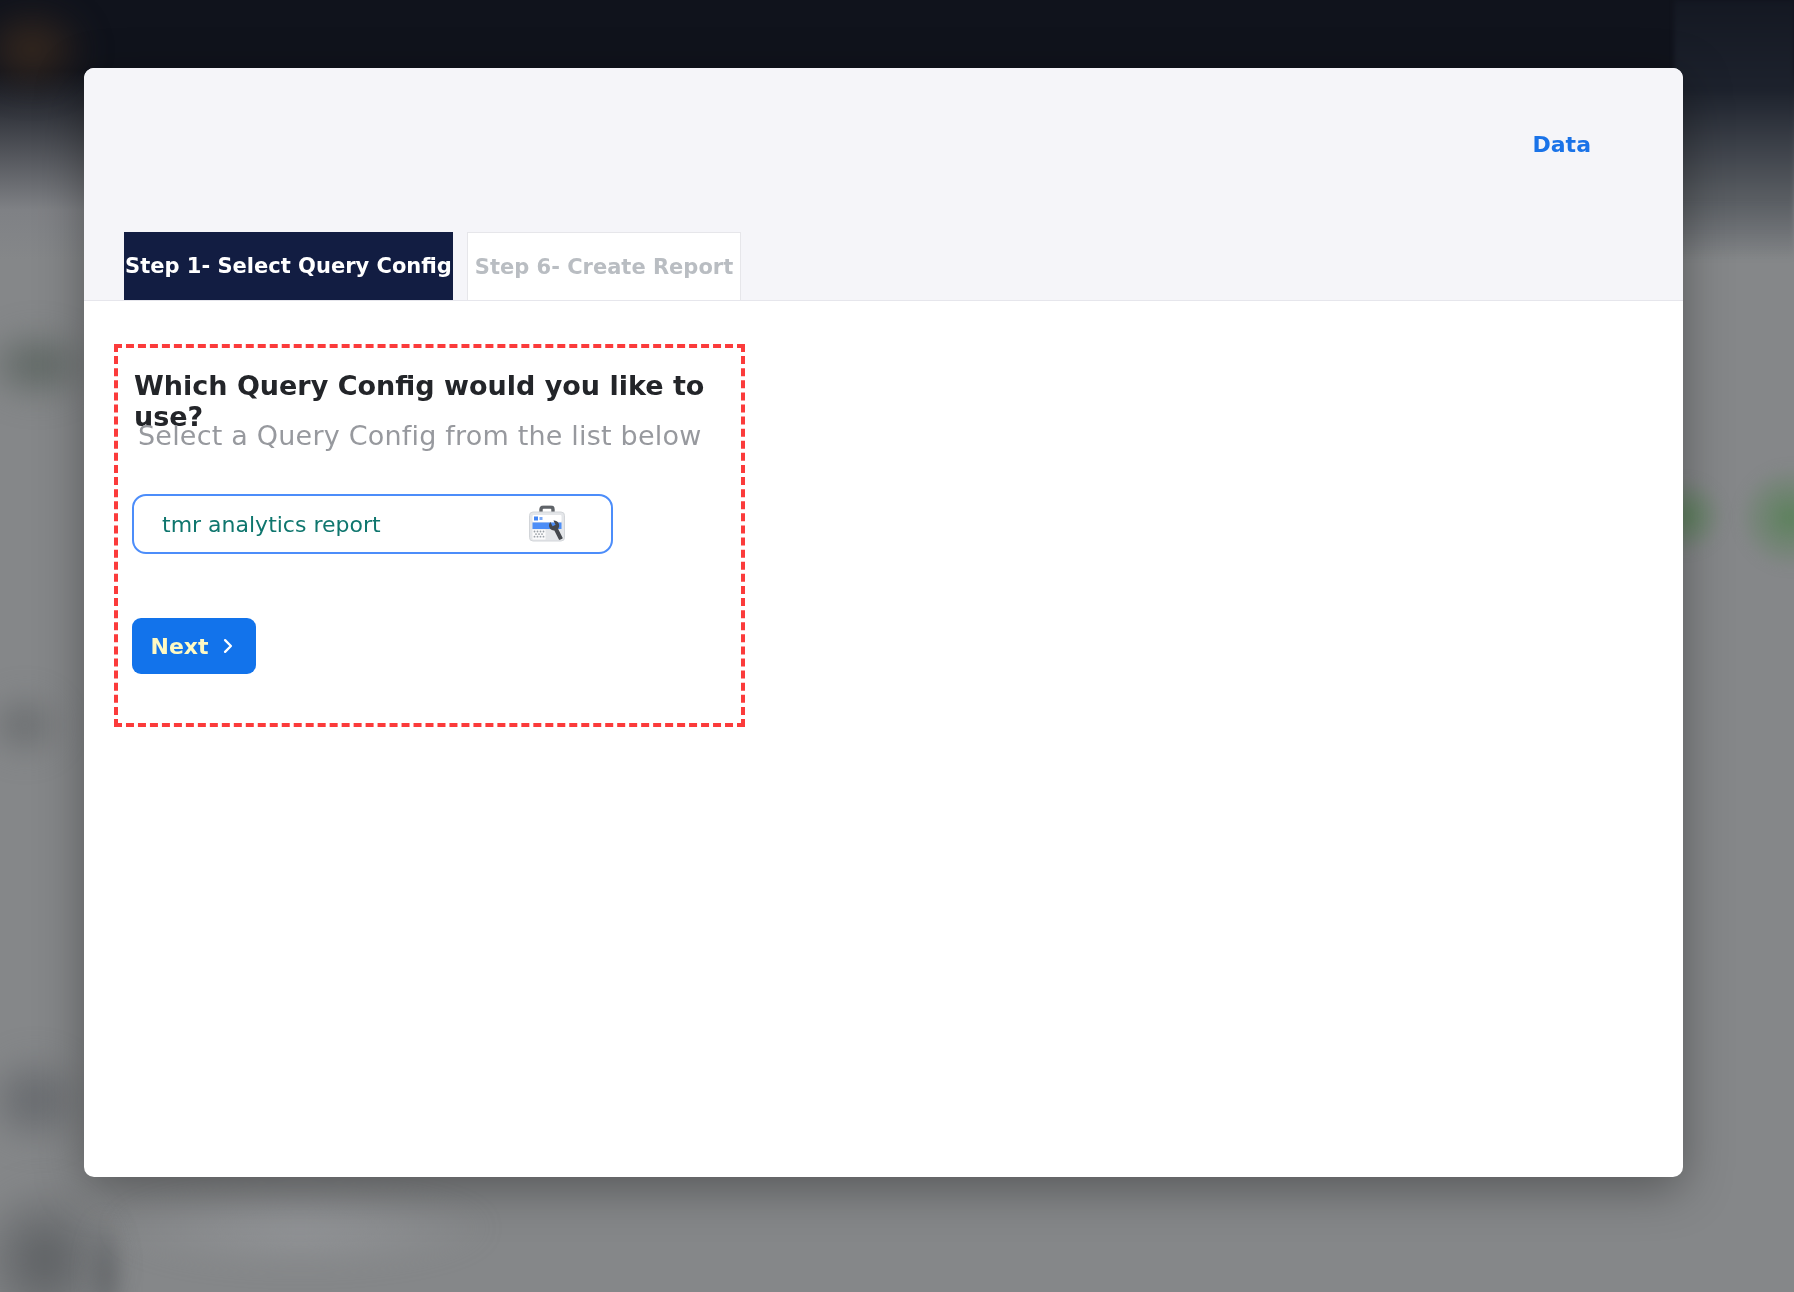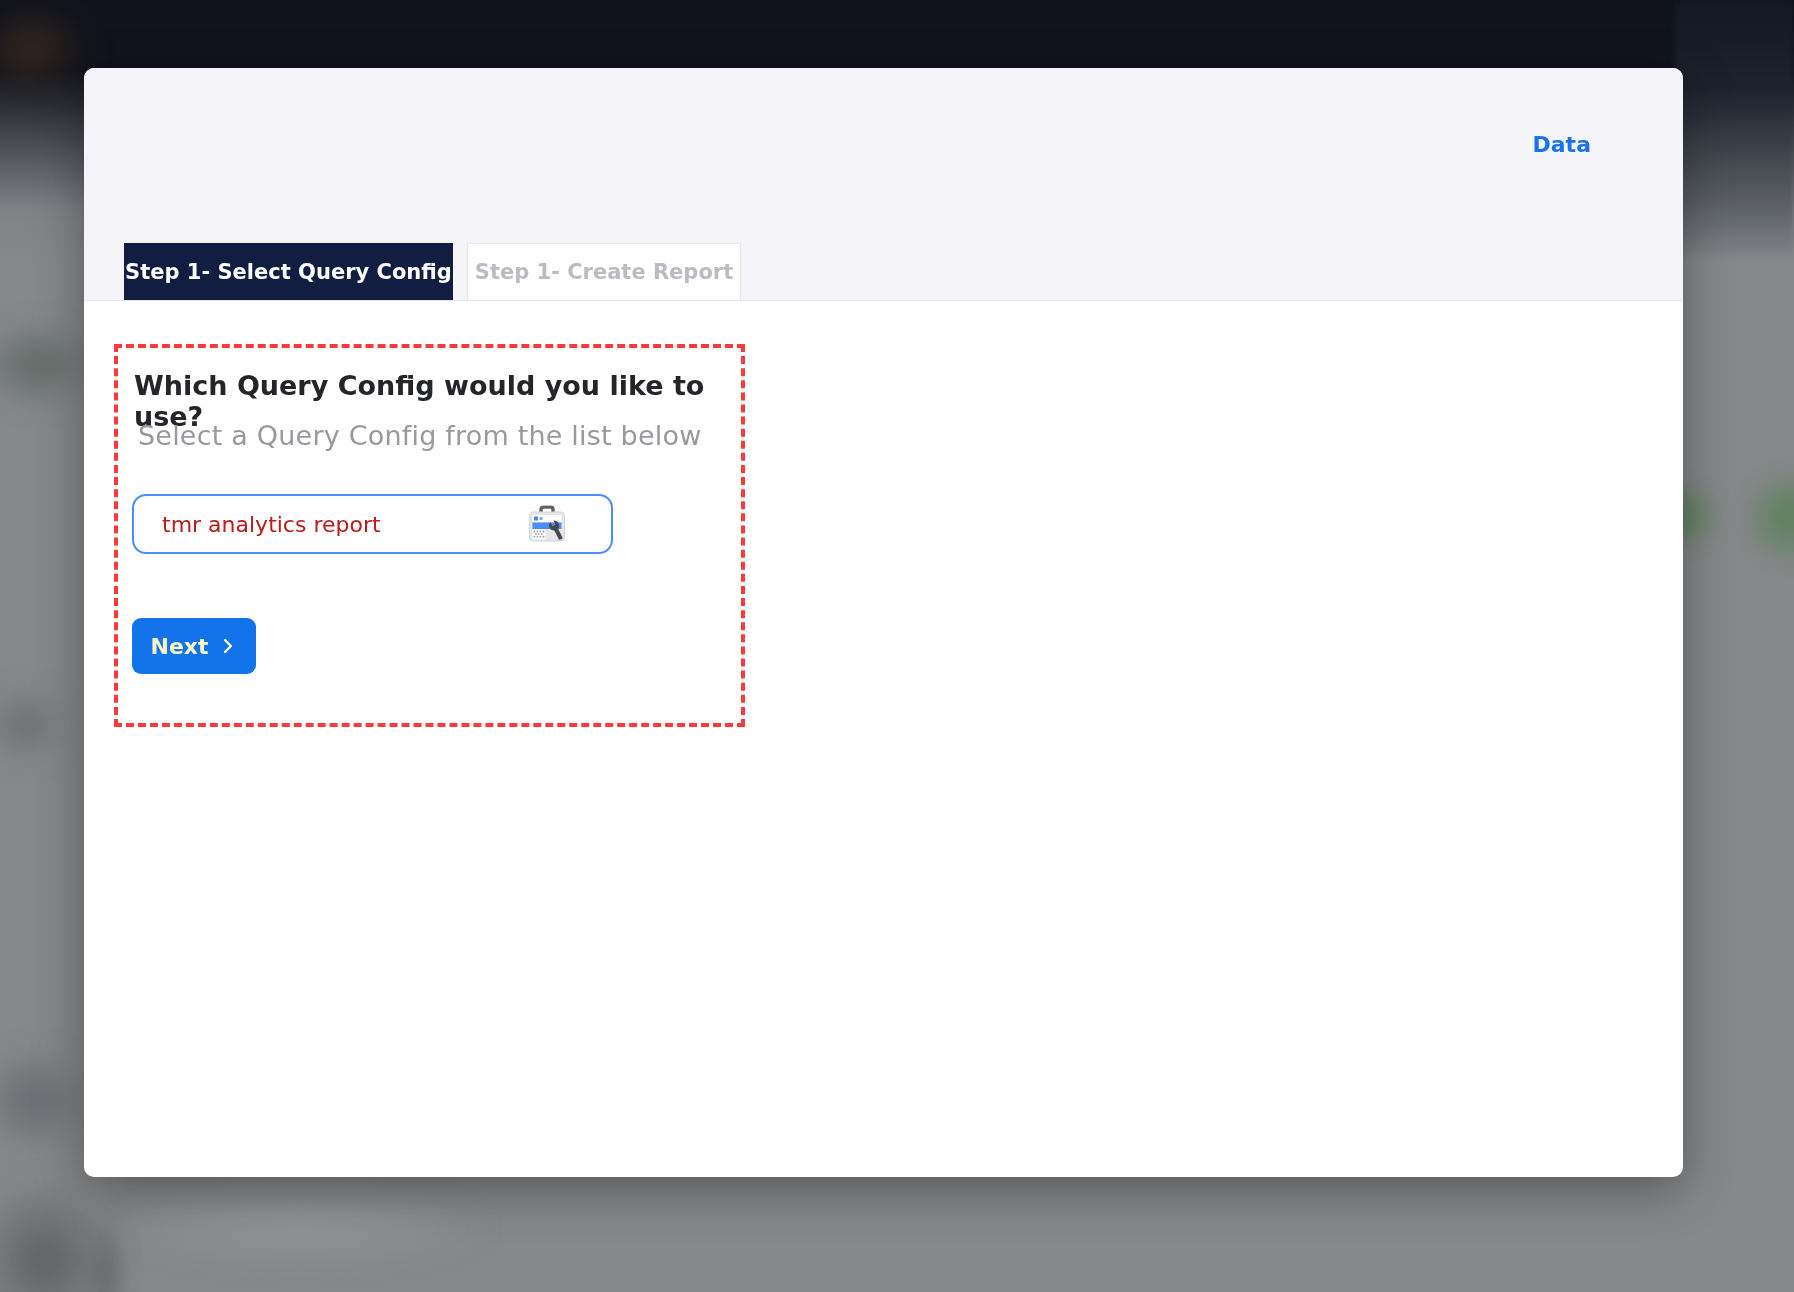--- a/index.html
+++ b/index.html
@@ -34,21 +34,21 @@
   }
   .modal-title{
     position:absolute;left:41px;top:52px;
     font-size:37px;font-weight:800;color:#202226;letter-spacing:0.2px;
   }
   .close-link{
     position:absolute;right:92px;top:64px;
     font-size:22px;font-weight:600;color:#1a73e8;cursor:pointer;
   }
   .tabs{position:absolute;left:40px;bottom:0;display:flex;gap:14px;align-items:flex-end;}
-  .tab{height:57px;display:flex;align-items:center;justify-content:center;
+  .tab{height:68px;display:flex;align-items:center;justify-content:center;
     font-size:21px;box-sizing:border-box;cursor:pointer;}
   .tab-active{width:329px;background:#121d42;color:#ffffff;font-weight:700;}
   .tab-inactive{width:274px;background:#ffffff;color:#b9bdc2;font-weight:600;border:1px solid #e6e6ea;border-bottom:none;}
 
   
   .highlight-box{
     position:absolute;left:30px;top:276px;width:631px;height:383px;
     box-sizing:border-box;border:4px dashed #fb3b3b;background:transparent;
   }
   .question{
@@ -57,21 +57,21 @@
   }
   .hint{
     position:absolute;left:20px;top:72px;
     font-size:27px;font-weight:500;color:#97999e;letter-spacing:0.2px;
   }
   .config-select{
     position:absolute;left:14px;top:146px;width:481px;height:60px;
     box-sizing:border-box;border:2px solid #4c8dfa;border-radius:14px;
     background:#ffffff;display:flex;align-items:center;cursor:pointer;
   }
-  .config-select .value{margin-left:28px;font-size:22px;color:#b91c1c;font-weight:500;}
+  .config-select .value{margin-left:28px;font-size:22px;color:#0f766e;font-weight:500;}
   .config-select .sel-icon{position:absolute;right:44px;top:50%;transform:translateY(-50%);width:40px;height:37px;}
   .next-button{
     position:absolute;left:14px;top:270px;width:124px;height:56px;
     background:#1273eb;border:none;border-radius:9px;cursor:pointer;
     display:flex;align-items:center;justify-content:center;gap:9px;
   }
   .next-button .label{color:#fef9c3;font-size:22px;font-weight:700;font-family:"DejaVu Sans",sans-serif;}
 </style>
 </head>
 <body>
@@ -91,21 +91,21 @@
 
 <div class="modal">
 
   <div class="modal-header">
     <div class="close-link">Data</div>
     <div class="tabs">
       <div class="tab tab-active">
         <span>Step 1- Select Query Config</span>
       </div>
       <div class="tab tab-inactive">
-        <span>Step 1- Create Report</span>
+        <span>Step 6- Create Report</span>
       </div>
     </div>
   </div>
 
   <div class="highlight-box">
     <div class="question">Which Query Config would you like to use?</div>
     <div class="hint">Select a Query Config from the list below</div>
 
     <div class="config-select">
       <span class="value">tmr analytics report</span>

